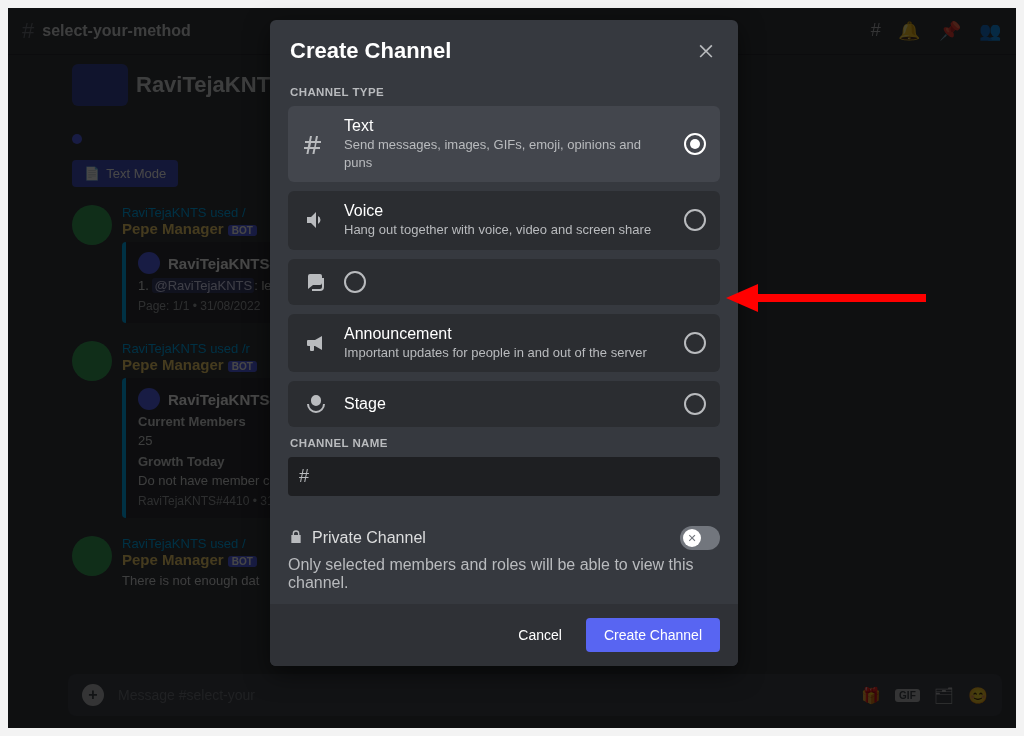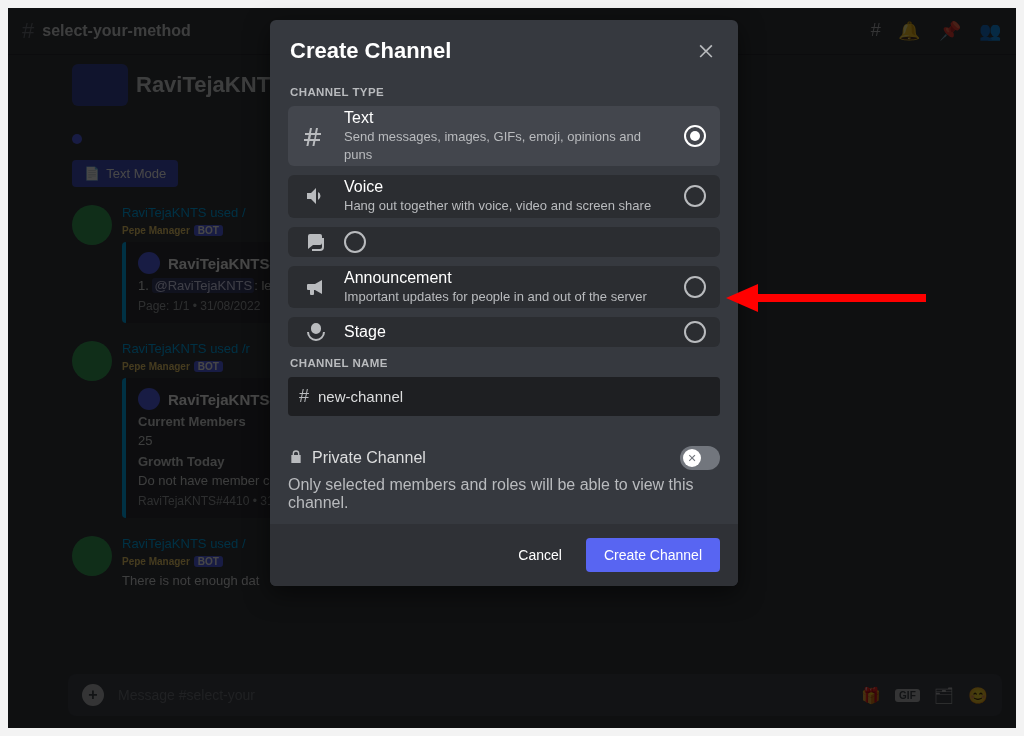--- a/index.html
+++ b/index.html
@@ -16,21 +16,21 @@
   .bg-chat { position:absolute; top:46px; left:50px; right:0; bottom:56px; padding:10px 14px; color:#96989d; }
   .bg-chat .user-tag { display:inline-flex; align-items:center; gap:8px; }
   .bg-chat .avatar-lg { width:56px; height:42px; border-radius:6px; background:#3b4aa0; display:inline-block; }
   .bg-chat .uname { font-size:22px; font-weight:600; color:#dcddde; }
   .bg-chat .status-dot { width:10px; height:10px; border-radius:50%; background:#5865f2; display:inline-block; margin-top:24px; }
   .bg-chat .btn-text { display:inline-flex; align-items:center; gap:6px; background:#4752c4; color:#fff; font-size:13px; padding:6px 12px; border-radius:4px; margin-top:12px; }
   .bg-chat .msg-row { display:flex; align-items:flex-start; gap:10px; margin-top:18px; }
   .bg-chat .avatar { width:40px; height:40px; border-radius:50%; background:#5865f2; flex:none; }
   .bg-chat .avatar.crown1 { background:#3ba55c; }
   .bg-chat .msg-body { flex:1; }
-  .bg-chat .author { font-size:10px; font-weight:600; color:#f6d36e; }
+  .bg-chat .author { font-size:15px; font-weight:600; color:#f6d36e; }
   .bg-chat .bot { font-size:10px; font-weight:700; padding:0 4px; border-radius:3px; background:#5865f2; color:#fff; margin-left:4px; }
   .bg-chat .used { color:#8e9297; font-size:13px; }
   .bg-chat .cmd { color:#00aff4; }
   .bg-chat .embed { border-left:4px solid #00aff4; background:#2f3136; padding:10px 12px; border-radius:4px; margin-top:4px; max-width:420px; }
   .bg-chat .embed .e-title { color:#fff; font-weight:600; font-size:15px; display:flex; align-items:center; gap:8px; }
   .bg-chat .e-avatar { width:22px; height:22px; border-radius:50%; background:#5865f2; }
   .bg-chat .e-line { font-size:13px; color:#dcddde; margin-top:4px; }
   .bg-chat .e-sub { font-size:12px; color:#a3a6aa; margin-top:6px; }
   .bg-chat .mention { background:rgba(88,101,242,.3); color:#dee0fc; padding:0 2px; border-radius:3px; }
   .bg-input { position:absolute; bottom:12px; left:60px; right:14px; height:42px; background:#40444b; border-radius:8px; display:flex; align-items:center; padding:0 14px; gap:14px; color:#72767d; }
@@ -39,21 +39,21 @@
   .bg-input .ricons { display:flex; gap:14px; color:#b9bbbe; font-size:16px; align-items:center; }
   .bg-input .gif-badge { font-size:10px; font-weight:800; padding:1px 4px; border-radius:3px; background:#b9bbbe; color:#40444b; }
 
   
   .modal { position:absolute; top:12px; left:262px; width:468px; background:#36393f; border-radius:6px; box-shadow:0 8px 24px rgba(0,0,0,.5); display:flex; flex-direction:column; }
   .modal-header { padding:18px 20px 4px 20px; display:flex; align-items:flex-start; }
   .modal-title { font-size:22px; font-weight:700; color:#fff; }
   .modal-close { margin-left:auto; color:#b9bbbe; font-size:22px; cursor:pointer; line-height:1; padding:2px; }
   .modal-body { padding:6px 18px 12px 18px; overflow:auto; }
   .section-label { font-size:11.5px; letter-spacing:.4px; font-weight:700; color:#b9bbbe; margin:10px 2px 8px 2px; }
-  .type-card { background:#2b2d31; border-radius:6px; padding:3px 14px; display:flex; align-items:center; gap:14px; margin-bottom:9px; cursor:pointer; }
+  .type-card { background:#2b2d31; border-radius:6px; padding:11px 14px; display:flex; align-items:center; gap:14px; margin-bottom:9px; cursor:pointer; }
   .type-card.selected { background:#43464d; }
   .type-icon { width:28px; color:#b9bbbe; display:flex; align-items:center; justify-content:center; flex:none; }
   .type-icon svg { width:24px; height:24px; }
   .type-text { flex:1; }
   .type-name { font-size:16px; font-weight:500; color:#fff; display:flex; align-items:center; gap:8px; }
   .new-badge { font-size:10.5px; font-weight:800; padding:1px 7px; border-radius:10px; background:#5865f2; color:#fff; letter-spacing:.3px; }
   .type-desc { font-size:13px; color:#b9bbbe; margin-top:1px; line-height:1.35; }
   .learn { font-size:13px; color:#00aff4; margin-top:2px; display:inline-block; }
   .radio { width:22px; height:22px; border:2.5px solid #b9bbbe; border-radius:50%; flex:none; display:flex; align-items:center; justify-content:center; }
   .radio.selected { border-color:#fff; }
@@ -232,21 +232,20 @@
           </div>
           <div class="type-text">
             <div class="type-name">Stage</div>
           </div>
           <div class="radio"></div>
         </div>
 
         <div class="section-label">CHANNEL NAME</div>
         <div class="name-input-wrap">
           <span class="hash">#</span>
-          <input class="name-input" placeholder="new-channel" value="new-channel" style="">
         </div>
 
         <div class="private-row">
           <span class="lock">
             <svg viewBox="0 0 24 24" width="16" height="16" fill="currentColor">
                 <path d="M17 9V7a5 5 0 0 0-10 0v2H5v12h14V9h-2zM9 7a3 3 0 1 1 6 0v2H9V7z"></path>
               </svg>
           </span>
           <div class="private-label">Private Channel</div>
           <div class="toggle">

